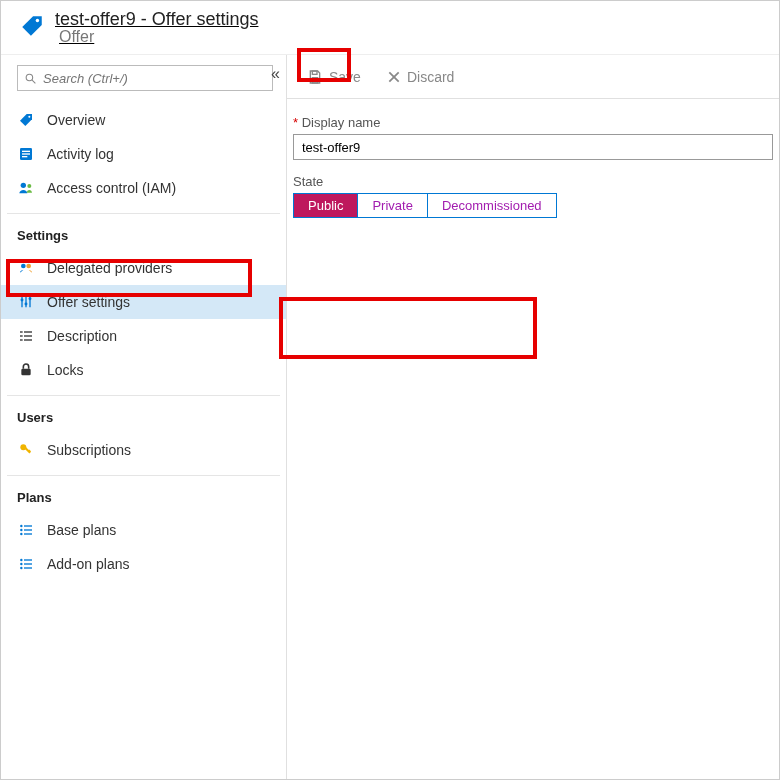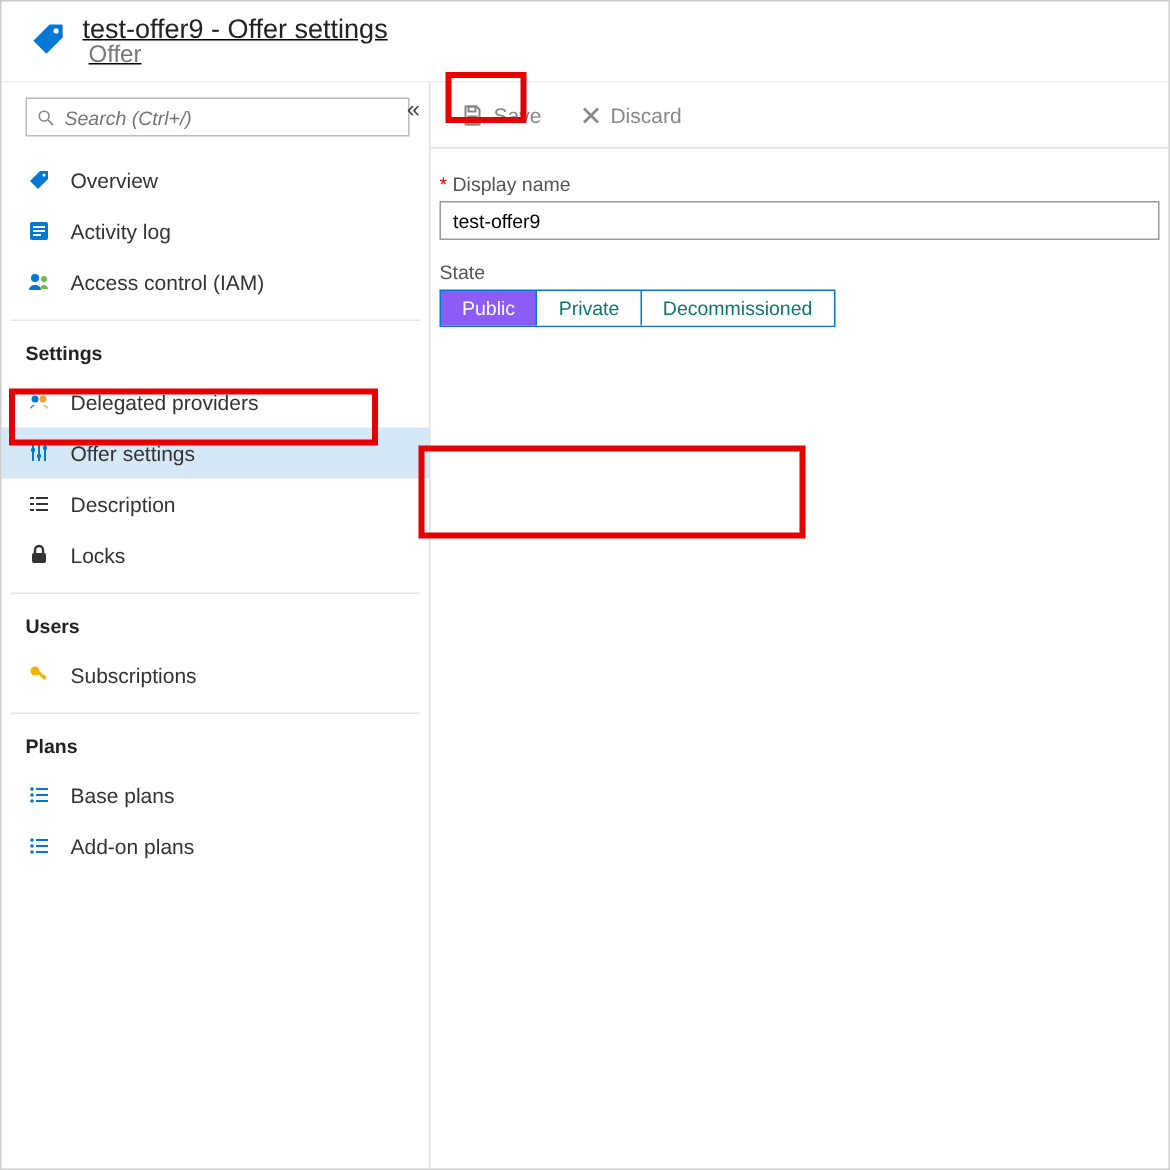--- a/index.html
+++ b/index.html
@@ -28,23 +28,23 @@
 
   .content { flex: 1; display: flex; flex-direction: column; }
   .toolbar { border-bottom: 1px solid #e0e0e0; height: 44px; display: flex; align-items: center; padding-left: 10px; gap: 6px; }
   .btn { display: flex; align-items: center; gap: 6px; font-size: 14px; color: #888; padding: 4px 10px; cursor: pointer; background: none; border: none; }
   .form { padding: 16px 6px 16px 6px; display: flex; flex-direction: column; gap: 14px; }
   .field-label { font-size: 13px; color: #555; margin-bottom: 4px; }
   .required::before { content: "* "; color: #d60000; }
   .text-input { width: 100%; height: 26px; border: 1px solid #999; font-size: 13px; padding: 0 8px; }
   .textarea { width: 100%; height: 110px; border: 1px solid #999; padding: 6px; font-size: 13px; resize: none; }
   .state-group { display: flex; border: 1px solid #0078d4; width: fit-content; }
-  .state-opt { font-size: 13px; padding: 4px 14px; color: #0f766e; cursor: pointer; border-right: 1px solid #0078d4; background: #fff; }
+  .state-opt { font-size: 13px; padding: 4px 14px; color: #a21caf; cursor: pointer; border-right: 1px solid #0078d4; background: #fff; }
   .state-opt:last-child { border-right: none; }
-  .state-opt.sel { background: #8b5cf6; color: #fff; }
+  .state-opt.sel { background: #be185d; color: #fff; }
 
   .red-box { border: 4px solid #e60000; position: absolute; pointer-events: none; }
 </style>
 </head>
 <body>
 
 <div class="header">
   <span class="header-icon">
     <svg width="26" height="26" viewBox="0 0 24 24">
         <path fill="#0078d4" d="M21 3h-8l-10 10 8 8 10-10V3z"></path>

